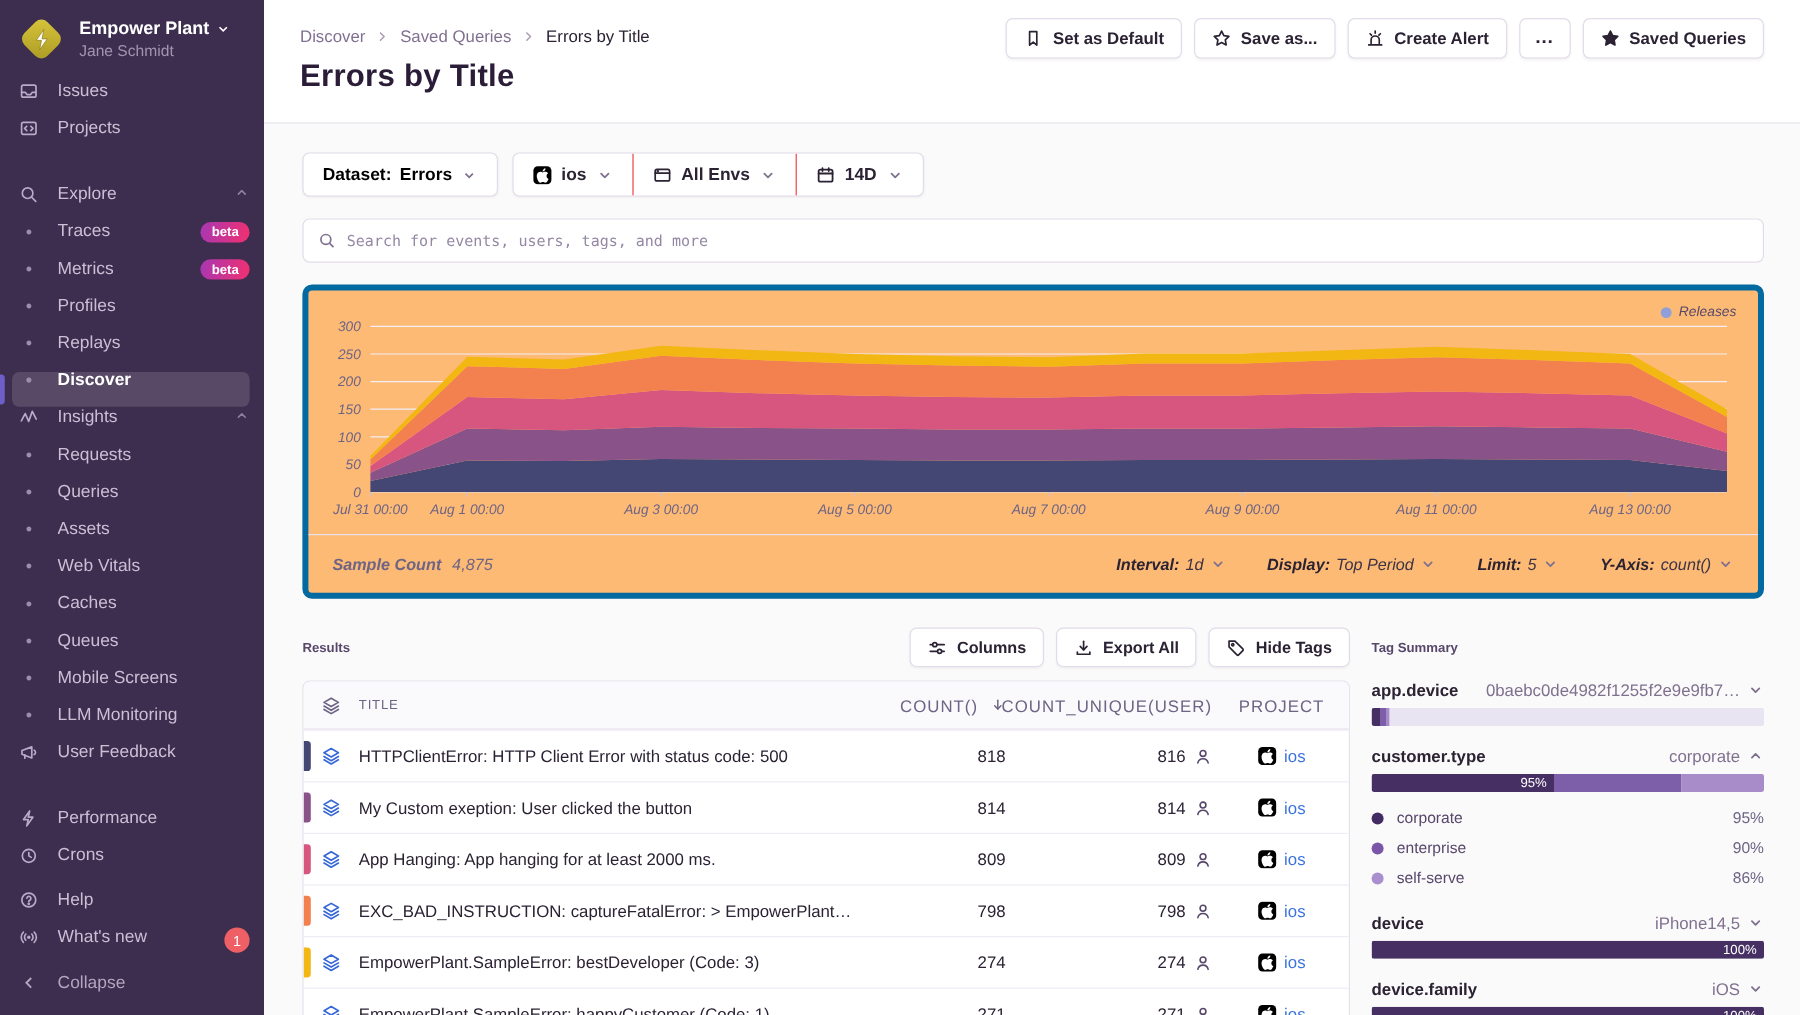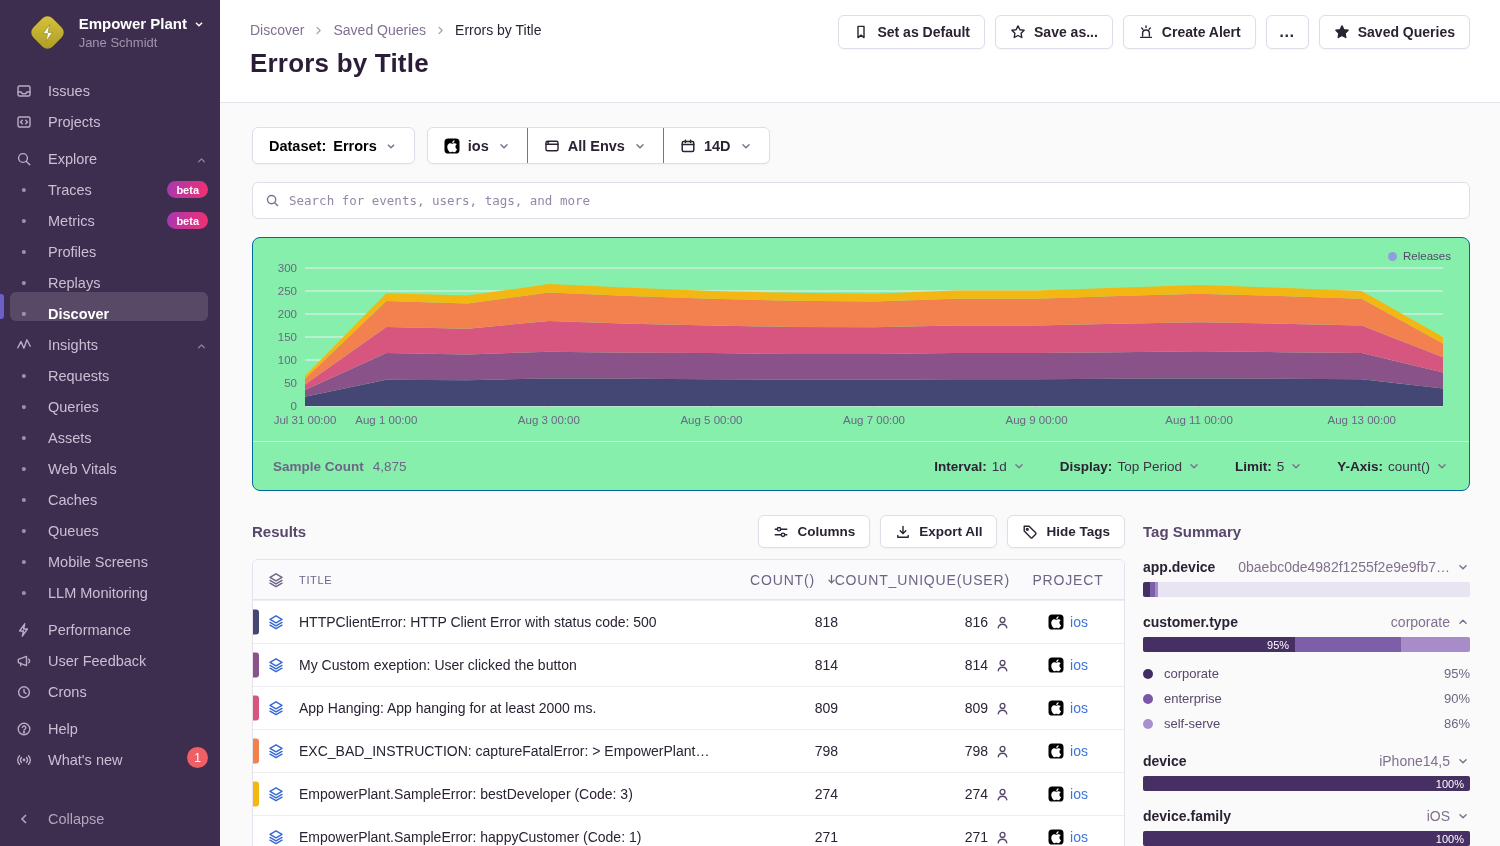--- a/index.html
+++ b/index.html
@@ -1,32 +1,32 @@
 <!DOCTYPE html>
 <html><head>
 <meta charset="utf-8">
 <style>
   * { margin:0; padding:0; box-sizing:border-box; }
   html,body { width:1500px; height:846px; overflow:hidden; font-family:"Liberation Sans",sans-serif; background:#fafafa; color:#2b2233; }
 
   
   .sidebar { position:fixed; left:0; top:0; width:220px; height:846px; background:#3d2d4e; color:#cbbfd6; z-index:10; }
-  .org-row { display:flex; align-items:center; gap:12px; padding:14px 14px 10px 16px;justify-content:flex-end; }
+  .org-row { display:flex; align-items:center; gap:12px; padding:14px 14px 10px 16px; }
   .logo-wrap { width:38px; height:38px; position:relative; flex:none; }
   .logo-diamond { position:absolute; left:5px; top:5px; width:27px; height:27px; background:linear-gradient(135deg,#d8c63c,#ab9a23); border-radius:7px; transform:rotate(45deg); }
   .logo-bolt { position:absolute; left:7px; top:7px; width:24px; height:24px; }
   .org-names { line-height:1.2; min-width:0; }
   .org-name { color:#fff; font-weight:bold; font-size:15px; display:flex; align-items:center; gap:5px; white-space:nowrap; }
   .org-user { color:#a294ae; font-size:13px; margin-top:2px; }
   .nav { padding:6px 0 0 0; }
-  .nav-item { display:flex; align-items:flex-end; height:31px; padding:0 12px 0 16px; font-size:14.5px; cursor:pointer; position:relative; }
+  .nav-item { display:flex; align-items:flex-start; height:31px; padding:0 12px 0 16px; font-size:14.5px; cursor:pointer; position:relative; }
   .nav-item .nav-ic { width:16px; height:16px; margin-right:16px; flex:none; display:flex; align-items:center; justify-content:center; color:#b9abc7; }
   .nav-item .bullet { width:16px; text-align:center; margin-right:16px; color:#9c8daa; font-size:15px; flex:none; }
   .nav-item .nav-label { flex:1; white-space:nowrap; overflow:hidden; }
-  .nav-item.spacer-top { margin-top:6px; }
+  .nav-item.spacer-top { margin-top:24px; }
   .nav-item.spacer-top-sm { margin-top:6px; }
   .nav-item.active { color:#fff; font-weight:600; }
   .nav-item.active .row-bg { position:absolute; left:10px; right:12px; top:1px; bottom:1px; background:rgba(255,255,255,.14); border-radius:6px; }
   .nav-item.active .accent { position:absolute; left:0; top:3px; bottom:3px; width:4px; background:#6C5FC7; border-radius:0 3px 3px 0; }
   .nav-item > * { position:relative; }
   .badge-beta { font-size:11px; color:#fff; background:linear-gradient(103deg,#a737b4,#f2306f); border-radius:20px; padding:2.5px 9px; font-weight:600; }
   .badge-count { width:21px; height:21px; border-radius:50%; background:#ef6066; color:#fff; font-size:12px; display:flex; align-items:center; justify-content:center; }
   .sec-chev { color:#8d7f9d; }
   .collapse-row { position:absolute; left:0; bottom:10px; width:100%; display:flex; align-items:center; height:34px; padding:0 16px; font-size:14.5px; color:#b3a6bf; cursor:pointer; }
   .collapse-row .nav-ic { width:16px; height:16px; margin-right:16px; display:flex; align-items:center; }
@@ -56,38 +56,38 @@
   .fseg + .fseg { border-left:1px solid #ef4444; }
   .chev-dn, .chev-up { width:14px; height:14px; color:#80708f; display:flex; }
 
   
   .search-bar { display:flex; align-items:center; gap:9px; background:#fff; border:1px solid #e2dce9; border-radius:6px; height:37px; padding:0 12px; margin-bottom:18px; }
   .search-bar .s-ic { width:15px; height:15px; color:#80708f; flex:none; display:flex; }
   .search-bar input { border:0; outline:0; flex:1; font-family:"DejaVu Sans Mono",monospace; font-size:12.5px; color:#2b2233; background:transparent; }
   .search-bar input::placeholder { color:#9488a4; }
 
   
-  .chart-panel { background:#86efac; border:1px solid #0369a1; border-radius:8px; margin-bottom:24px; position:relative; }
+  .chart-panel { background:#fdba74; border:5px solid #0369a1; border-radius:8px; margin-bottom:24px; position:relative;font-style:italic; }
   .chart-area { position:relative; height:203px; }
   .chart-legend { position:absolute; top:12px; right:18px; display:flex; align-items:center; gap:6px; font-size:11.5px; color:#57476b; }
   .legend-dot { width:9px; height:9px; border-radius:50%; }
   .chart-footer { border-top:1px solid #e7e1ec; height:49px; display:flex; align-items:center; justify-content:space-between; padding:0 20px; }
   .sample-count { display:flex; gap:9px; align-items:center; font-size:13.5px; color:#6e6485; }
   .sample-count .sc-label { font-weight:600; }
   .chart-controls { display:flex; gap:34px; }
   .ctl { display:flex; align-items:center; gap:5px; font-size:13.5px; cursor:pointer; }
   .ctl .ctl-label { font-weight:bold; color:#2b2233; }
   .ctl .ctl-value { color:#3d3347; }
 
   
   .results-wrap { display:flex; gap:18px; }
   .table-col { flex:1; min-width:0; }
   .tags-col { width:327px; flex:none; }
   .results-bar { display:flex; align-items:center; justify-content:space-between; margin-bottom:11px; height:33px; }
-  .section-heading { font-size:15px; font-weight:600; color:#57476b; }
+  .section-heading { font-size:11px; font-weight:600; color:#57476b; }
   .results-buttons { display:flex; gap:10px; }
   .btn.sm { height:33px; font-size:13.5px; }
 
   
   .table { background:#fff; border:1px solid #e7e1ec; border-radius:6px 6px 0 0; overflow:hidden; }
   .trow { display:grid; grid-template-columns:46px minmax(0,1fr) 112px 172px 112px; align-items:center; height:43px; position:relative; }
   .trow.thead { height:40px; background:#faf9fb; border-bottom:1px solid #e7e1ec; }
   .trow + .trow:not(.thead) { border-top:1px solid #f0ecf4; }
   .th { font-size:11px; font-weight:normal; letter-spacing:.06em; color:#6e6485; text-transform:uppercase; }
   .c-icon { display:flex; justify-content:center; }
@@ -238,37 +238,37 @@
         <span class="nav-label">Queues</span>
       </div>
       <div class="nav-item   ">
         <span class="bullet">•</span>
         <span class="nav-label">Mobile Screens</span>
       </div>
       <div class="nav-item   ">
         <span class="bullet">•</span>
         <span class="nav-label">LLM Monitoring</span>
       </div>
-      <div class="nav-item  spacer-top ">
-        <span class="nav-ic">
-          <svg class="ico" viewBox="0 0 16 16" fill="none" stroke="currentColor" stroke-width="1.4" stroke-linecap="round" stroke-linejoin="round">
-            <path d="M8.7 1.8 3.6 9h3.9l-1.2 5.2L11.4 7H7.6z"></path>
-          </svg>
-        </span>
-        <span class="nav-label">Performance</span>
-      </div>
       <div class="nav-item   ">
         <span class="nav-ic">
           <svg class="ico" viewBox="0 0 16 16" fill="none" stroke="currentColor" stroke-width="1.4" stroke-linecap="round" stroke-linejoin="round">
             <path d="M2.3 6.4v3.2l8.2 3V3.4l-8.2 3z"></path>
             <path d="M4.7 10v2.8"></path>
             <path d="M12.5 6.2a2 2 0 0 1 0 3.6"></path>
           </svg>
         </span>
         <span class="nav-label">User Feedback</span>
+      </div>
+      <div class="nav-item  spacer-top ">
+        <span class="nav-ic">
+          <svg class="ico" viewBox="0 0 16 16" fill="none" stroke="currentColor" stroke-width="1.4" stroke-linecap="round" stroke-linejoin="round">
+            <path d="M8.7 1.8 3.6 9h3.9l-1.2 5.2L11.4 7H7.6z"></path>
+          </svg>
+        </span>
+        <span class="nav-label">Performance</span>
       </div>
       <div class="nav-item   ">
         <span class="nav-ic">
           <svg class="ico" viewBox="0 0 16 16" fill="none" stroke="currentColor" stroke-width="1.4" stroke-linecap="round" stroke-linejoin="round">
             <circle cx="8" cy="8.2" r="5.4"></circle>
             <path d="M8 5.4v2.8l2 1.3"></path>
           </svg>
         </span>
         <span class="nav-label">Crons</span>
       </div>

